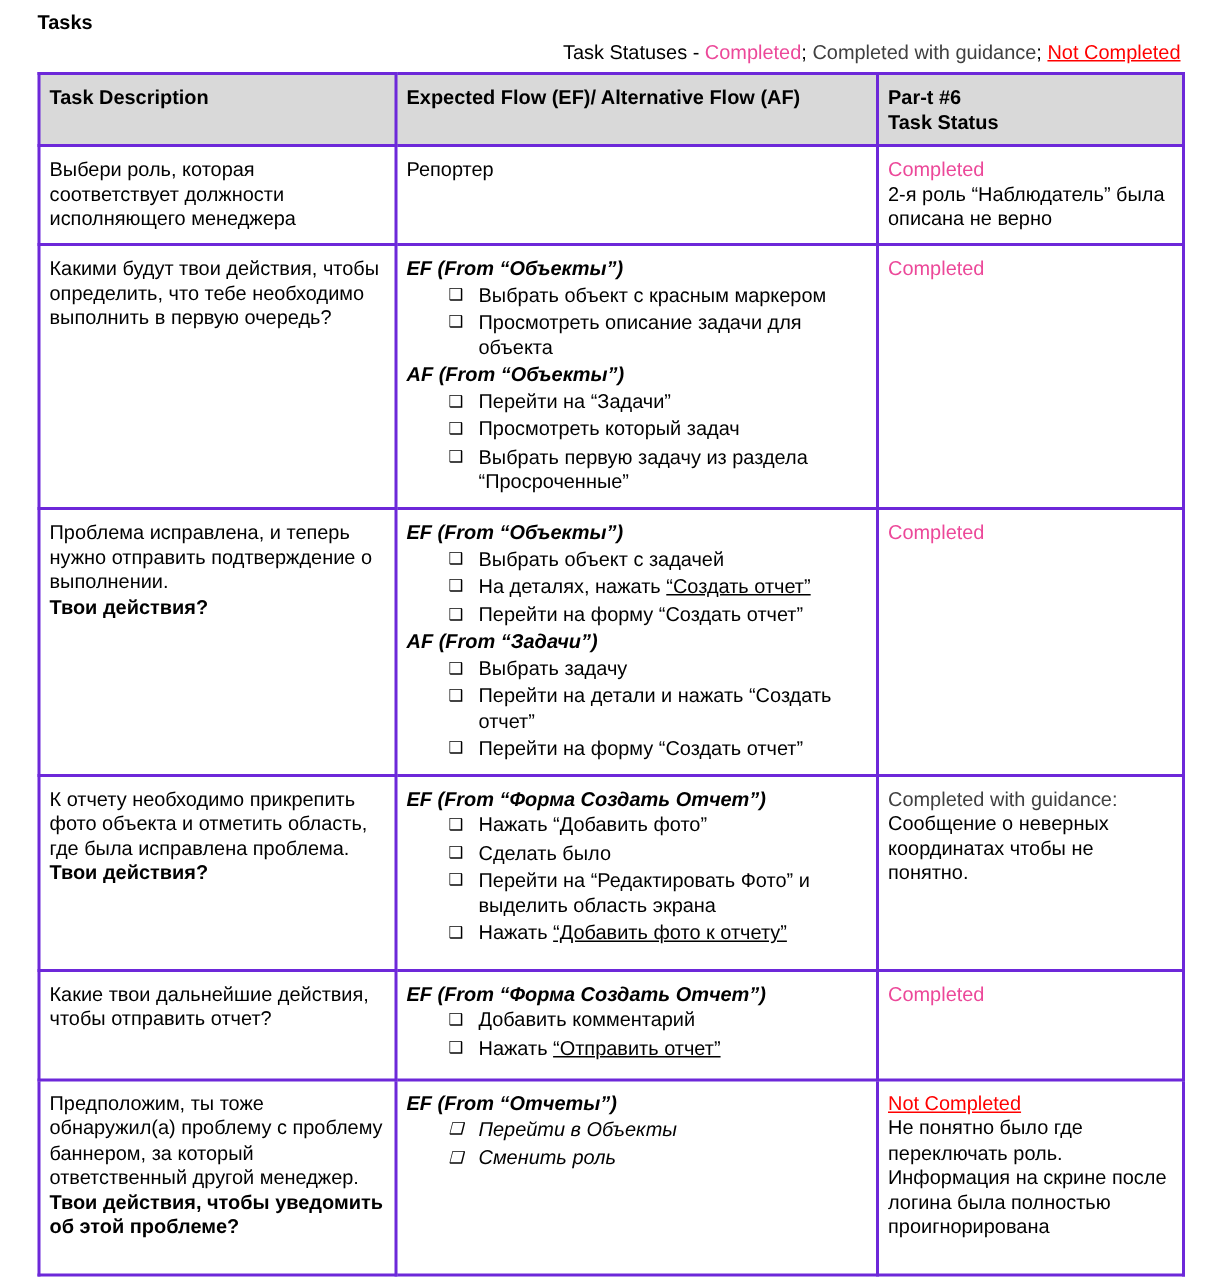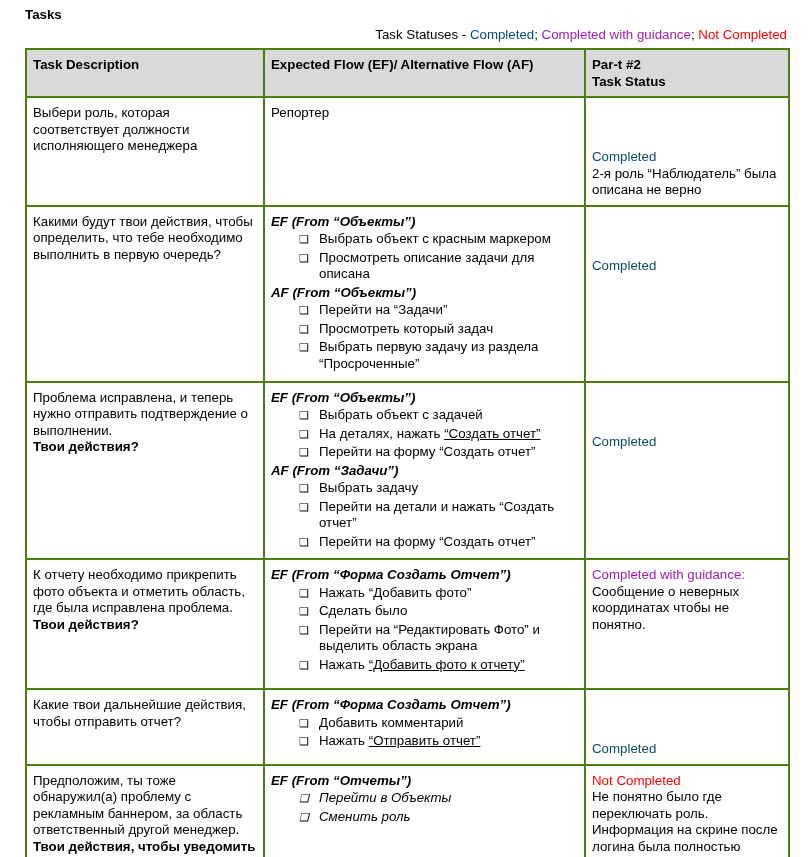--- a/index.html
+++ b/index.html
@@ -1,33 +1,33 @@
 <!DOCTYPE html>
 <html><head>
 <meta charset="utf-8">
 <style>
   html, body { margin: 0; padding: 0; background: #ffffff; }
   body { width: 812px; height: 857px; position: relative; overflow: hidden;
          font-family: "Liberation Sans", sans-serif; color: #000; font-size: 13.3px; }
   .doc-title { position: absolute; left: 25px; top: 7px; font-weight: bold; font-size: 13.3px; }
   .legend { position: absolute; right: 25px; top: 27px; font-size: 13.3px; white-space: nowrap; }
   table { position: absolute; left: 25px; top: 48px; width: 763px; border-collapse: collapse; table-layout: fixed; }
-  td, th { border: 2px solid #4d7c0f; vertical-align: top; padding: 7px 5px 6px 6px; text-align: left; line-height: 16.5px; }
+  td, th { border: 2px solid #6d28d9; vertical-align: top; padding: 7px 5px 6px 6px; text-align: left; line-height: 16.5px; }
   th { background: #d9d9d9; font-weight: bold; height: 31px; }
   col.c1 { width: 238px; } col.c2 { width: 321px; } col.c3 { width: 204px; }
   .flow-head { font-weight: bold; font-style: italic; }
   ul { list-style: none; margin: 0; padding: 0 0 0 28px; }
   li { position: relative; padding-left: 20px; margin: 1px 0 2px; }
   li .cb { position: absolute; left: 0; top: 0; font-size: 11px; }
   .u { text-decoration: underline; }
   .it { font-style: italic; }
   .b { font-weight: bold; text-align: center; }
-  .green { color: #0c4a6e; margin-top: 44px; }
-  .orange { color: #a21caf; }
-  .red { color: #ff0000; }
+  .green { color: #ec4899; }
+  .orange { color: #404040; }
+  .red { color: #ff0000; text-decoration: underline; }
   tr.r1 td { height: 51px; } tr.r2 td { height: 161px; } tr.r3 td { height: 162px; }
   tr.r4 td { height: 115px; } tr.r5 td { height: 58px; } tr.r6 td { height: 115px; }
 </style>
 </head>
 <body>
 
 <div class="doc-title">Tasks</div>
 
 <div class="legend">
   <span>Task Statuses - </span><span class="green">Completed</span><span>; </span><span class="orange">Completed with guidance</span><span>; </span><span class="red">Not Completed</span>
@@ -36,39 +36,39 @@
 <table>
   <colgroup>
       <col class="c1">
       <col class="c2">
       <col class="c3">
     </colgroup>
   <tbody>
       <tr>
     <th>Task Description</th>
     <th>Expected Flow (EF)/ Alternative Flow (AF)</th>
-    <th><span>Par-t #2</span><br><span>Task Status</span></th>
+    <th><span>Par-t #6</span><br><span>Task Status</span></th>
   </tr>
 
   <tr class="r1">
     <td>Выбери роль, которая соответствует должности исполняющего менеджера</td>
     <td>Репортер</td>
     <td>
       <div class="green">Completed</div>
       <div>2-я роль “Наблюдатель” была описана не верно</div>
     </td>
   </tr>
 
   <tr class="r2">
     <td>Какими будут твои действия, чтобы определить, что тебе необходимо выполнить в первую очередь?</td>
     <td>
       <div class="flow-head">EF (From “Объекты”)</div>
       <ul>
         <li><span class="cb">❑</span><span>Выбрать объект с красным маркером</span></li>
-        <li><span class="cb">❑</span><span>Просмотреть описание задачи для описана</span></li>
+        <li><span class="cb">❑</span><span>Просмотреть описание задачи для объекта</span></li>
       </ul>
       <div class="flow-head">AF (From “Объекты”)</div>
       <ul>
         <li><span class="cb">❑</span><span>Перейти на “Задачи”</span></li>
         <li><span class="cb">❑</span><span>Просмотреть который задач</span></li>
         <li><span class="cb">❑</span><span>Выбрать первую задачу из раздела “Просроченные”</span></li>
       </ul>
     </td>
     <td>
       <div class="green">Completed</div>
@@ -128,21 +128,21 @@
         <li><span class="cb">❑</span><span>Нажать </span><span class="u">“Отправить отчет”</span></li>
       </ul>
     </td>
     <td>
       <div class="green">Completed</div>
     </td>
   </tr>
 
   <tr class="r6">
     <td>
-      <span>Предположим, ты тоже обнаружил(а) проблему с рекламным баннером, за область ответственный другой менеджер. </span><span class="b">Твои действия, чтобы уведомить об этой проблеме?</span>
+      <span>Предположим, ты тоже обнаружил(а) проблему с проблему баннером, за который ответственный другой менеджер. </span><span class="b">Твои действия, чтобы уведомить об этой проблеме?</span>
     </td>
     <td>
       <div class="flow-head">EF (From “Отчеты”)</div>
       <ul>
         <li class="it"><span class="cb">❑</span><span>Перейти в Объекты</span></li>
         <li class="it"><span class="cb">❑</span><span>Сменить роль</span></li>
       </ul>
     </td>
     <td>
       <div class="red">Not Completed</div>

